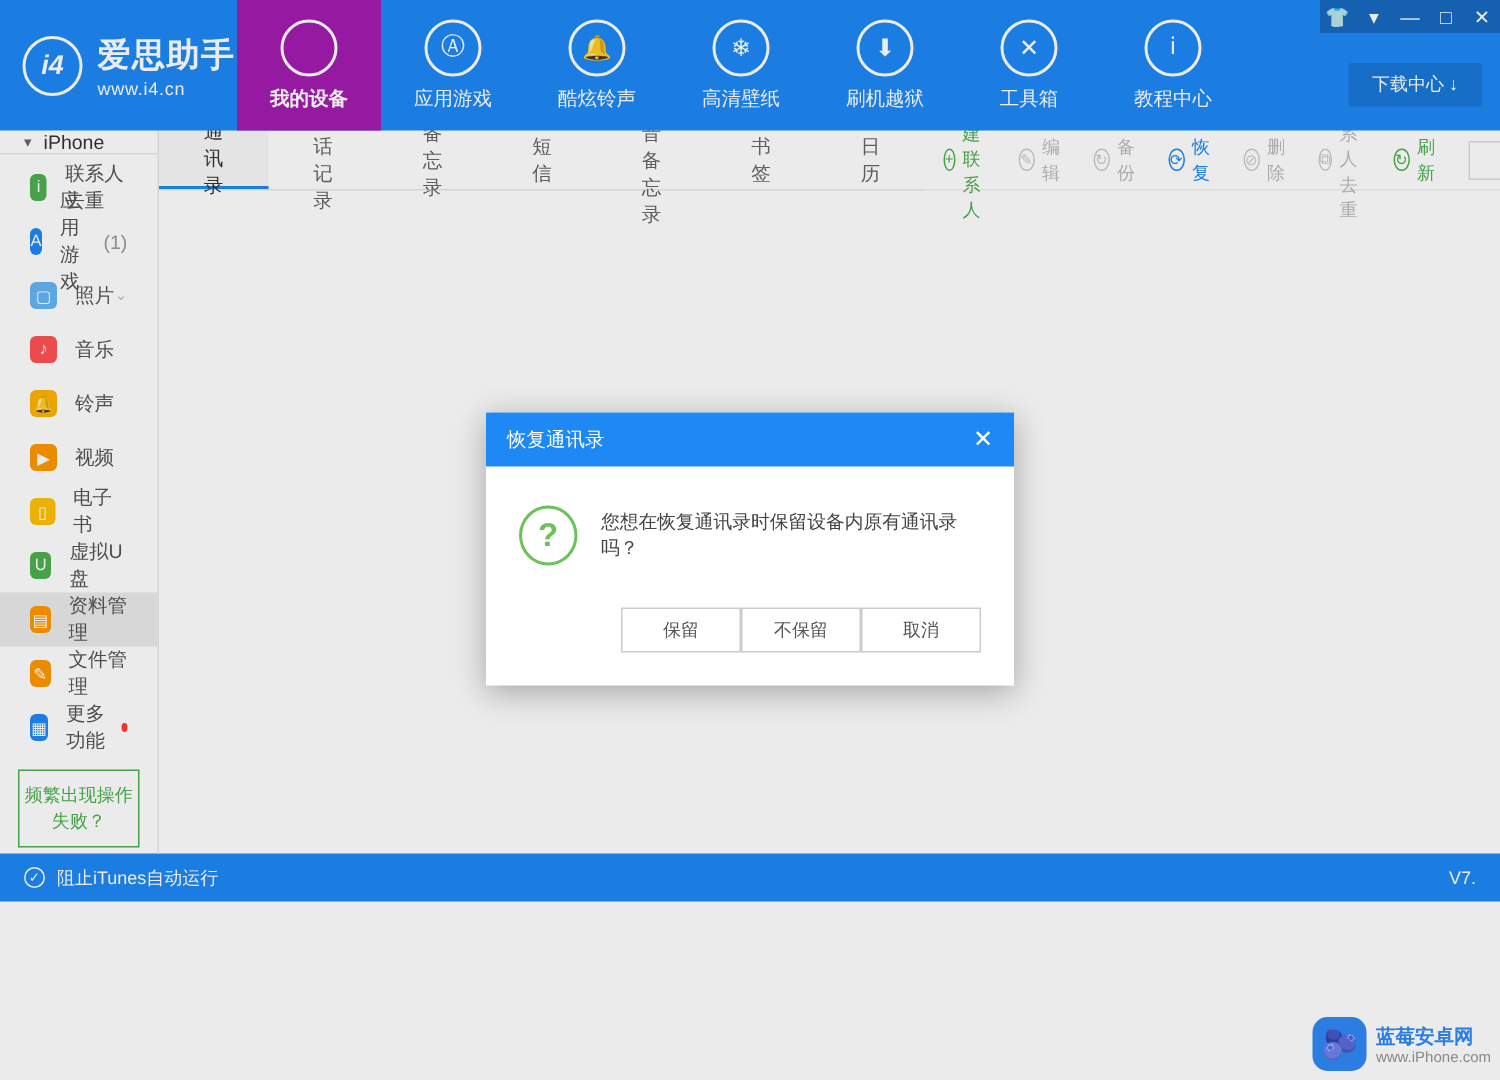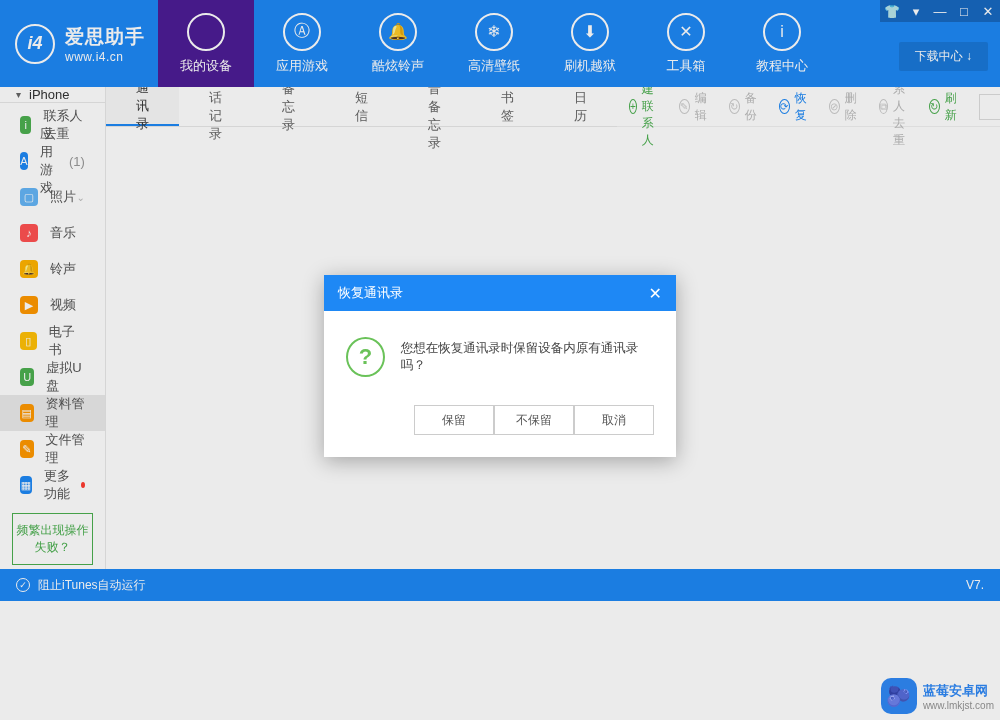--- a/index.html
+++ b/index.html
@@ -2,26 +2,26 @@
 <html><head>
 <meta charset="utf-8">
 <style>
 * { margin: 0; padding: 0; box-sizing: border-box; font-family: "Microsoft YaHei", Arial, sans-serif; }
 body { width: 1000px; height: 720px; overflow: hidden; background: #fff; position: relative; }
 
 .header { height: 87px; background: #1e88f5; display: flex; position: relative; }
 .logo-area { width: 158px; display: flex; align-items: center; padding-left: 15px; }
 .logo-badge { width: 40px; height: 40px; border: 2.5px solid #fff; border-radius: 50%; display: flex; align-items: center; justify-content: center; color: #fff; font-size: 18px; font-weight: bold; font-style: italic; }
 .logo-text { margin-left: 10px; color: #fff; }
-.logo-title { font-size: 19px; font-weight: bold; letter-spacing: 1px; }
+.logo-title { font-size: 22px; font-weight: bold; letter-spacing: 1px; }
 .logo-url { font-size: 12px; letter-spacing: 0.5px; }
 
 .topnav { display: flex; flex: 1; }
 .topnav-item { width: 96px; display: flex; flex-direction: column; align-items: center; justify-content: center; color: #fff; font-size: 13px; cursor: pointer; }
-.topnav-item.active { background: #4c1d95; }
+.topnav-item.active { background: #a21caf; font-weight: bold; }
 .topnav-icon { width: 38px; height: 38px; border: 2px solid #fff; border-radius: 50%; display: flex; align-items: center; justify-content: center; margin-bottom: 6px; font-size: 16px; }
 
 .winctrl { position: absolute; top: 0; right: 0; display: flex; gap: 0; }
 .winctrl span { width: 24px; height: 22px; display: flex; align-items: center; justify-content: center; color: #fff; font-size: 13px; cursor: pointer; background: #1769c1; }
 .dlcenter { position: absolute; top: 42px; right: 12px; background: #1978d8; color: #fff; font-size: 12px; padding: 6px 16px; border-radius: 2px; cursor: pointer; }
 
 .body { display: flex; height: 482px; }
 .leftcol { width: 190px; border-right: 1px solid #e8e8e8; display: flex; flex-direction: column; }
 .device-header { height: 40px; display: flex; align-items: center; padding: 0 16px; border-bottom: 1px solid #e8e8e8; font-size: 13px; color: #333; cursor: pointer; }
 .device-header::before { content: "▾"; margin-right: 8px; font-size: 10px; color: #666; }
@@ -253,15 +253,15 @@
         <button class="dlg-btn">取消</button>
       </div>
     </div>
   </div>
 </div>
 
 <div class="watermark">
   <div class="wm-icon">🫐</div>
   <div class="wm-text">
     <div>蓝莓安卓网</div>
-    <div>www.lmkjst.com</div>
+    <div>www.iPhone.com</div>
   </div>
 </div>
 
 </body></html>

